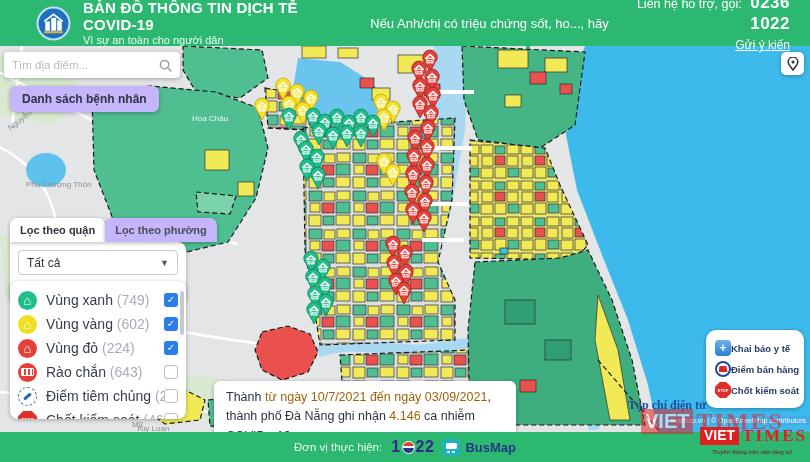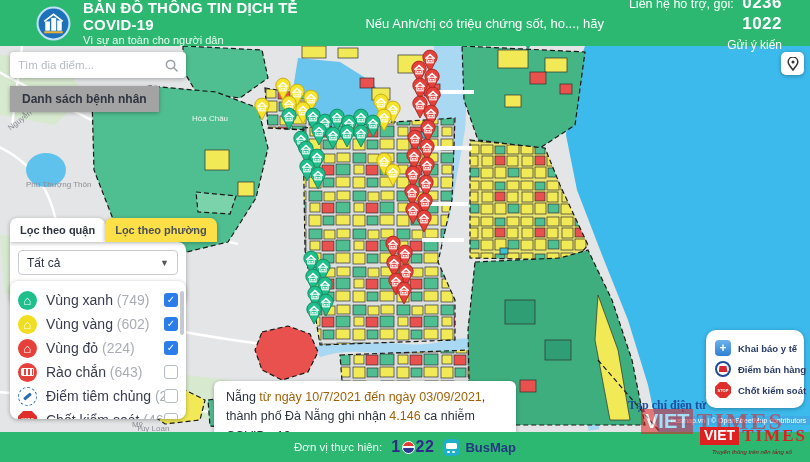--- a/index.html
+++ b/index.html
@@ -2,48 +2,48 @@
 <html><head>
 <meta charset="utf-8">
 <style>
   html,body{margin:0;padding:0;background:#888}
   .stage{position:relative;width:810px;height:462px;overflow:hidden;
     font-family:"Liberation Sans","DejaVu Sans",sans-serif;background:#e4e5e6}
   .stage *{box-sizing:border-box}
 
   
   .header{position:absolute;top:0;left:0;right:0;height:46px;background:#2db872;
-    display:flex;align-items:center;padding:0 28px 0 36px;z-index:30;color:#fff}
+    display:flex;align-items:center;padding:0 20px 0 36px;z-index:30;color:#fff}
   .logo{width:35px;height:35px;flex:none}
   .titles{margin-left:12px;line-height:1.15}
   .title{font-size:15px;font-weight:bold;letter-spacing:.2px}
   .subtitle{font-size:11px;color:#eafff3;margin-top:1px}
   .announce{margin-left:22px;font-size:13px;white-space:nowrap}
   .hright{margin-left:auto;text-align:right;line-height:1.25}
   .support{font-size:12.5px}
   .phone{font-size:17px;font-weight:bold;margin-left:4px;letter-spacing:.5px}
-  .feedback{font-size:12px;color:#fff;cursor:pointer;display:inline-block;margin-top:2px}
+  .feedback{font-size:12px;text-decoration:underline;color:#fff;cursor:pointer;display:inline-block;margin-top:2px}
 
   
   .map{position:absolute;inset:0;z-index:1}
   .map-label{position:absolute;font-size:8px;color:#8a8f96;z-index:2;white-space:nowrap}
 
   
   .panelshadow{box-shadow:0 1px 4px rgba(0,0,0,.3)}
-  .searchbox{position:absolute;left:10px;top:52px;width:176px;height:26px;background:#fff;border-radius:4px;
+  .searchbox{position:absolute;left:4px;top:52px;width:176px;height:26px;background:#fff;border-radius:4px;
     display:flex;align-items:center;padding:0 8px;z-index:10}
   .searchbox .ph{flex:1;font-size:11.5px;color:#b7bbc2}
-  .patients-btn{position:absolute;left:10px;top:86px;height:26px;padding:0 12px;background:#a3a3a3;border-radius:0;
+  .patients-btn{position:absolute;left:10px;top:86px;height:26px;padding:0 12px;background:#c4b5fd;border-radius:6px;
     font-size:12px;font-weight:bold;color:#2e3440;display:flex;align-items:center;z-index:10;cursor:pointer}
 
   .tabs{position:absolute;left:10px;top:218px;display:flex;z-index:11}
   .tab{height:24px;padding:0 10px;display:flex;align-items:center;font-size:11px;font-weight:bold;
     border-radius:7px 7px 0 0;cursor:pointer}
   .tab.active{background:#fff;color:#2e3440}
-  .tab.inactive{background:#fde047;color:#4a4f58}
+  .tab.inactive{background:#c4b5fd;color:#4a4f58}
   .filter-panel{position:absolute;left:10px;top:242px;width:176px;background:#fff;border-radius:0 8px 8px 8px;
     padding:8px;z-index:10}
   .select{height:25px;border:1px solid #c8ccd2;border-radius:4px;display:flex;align-items:center;
     padding:0 8px;font-size:12px;color:#2e3440;cursor:pointer}
   .select .caret{margin-left:auto;font-size:9px;color:#555}
   .chkrow{display:flex;align-items:center;margin-top:9px;margin-left:2px}
   .chkrow .lbl{font-size:11px;color:#2e3440;margin-left:7px}
 
   .legend-panel{position:absolute;left:10px;top:281px;width:176px;height:138px;background:#fff;border-radius:8px;
     padding:6px 8px;z-index:10;overflow:hidden}
@@ -71,21 +71,21 @@
 
   .legend-toggle{position:absolute;left:716px;top:52px;height:23px;padding:0 9px;background:#fff;border-radius:12px;
     display:flex;align-items:center;gap:5px;font-size:11px;font-weight:bold;color:#2e3440;z-index:10;cursor:pointer}
   .palette{width:12px;height:12px;border-radius:50%;
     background:conic-gradient(#f5c33b 0 25%,#e2574c 25% 50%,#58a7e0 50% 75%,#69c08a 75%);flex:none}
   .locate-btn{position:absolute;left:781px;top:52px;width:23px;height:23px;background:#fff;border-radius:5px;
     display:flex;align-items:center;justify-content:center;z-index:10;cursor:pointer}
 
   .quick-panel{position:absolute;left:706px;top:330px;width:98px;background:#fff;border-radius:10px;
     padding:7px 9px;z-index:10}
-  .qrow{display:flex;align-items:center;gap:7px;height:20px;margin:1px 0;cursor:pointer}
+  .qrow{display:flex;align-items:center;height:20px;margin:1px 0;cursor:pointer}
   .qlabel{font-size:9.5px;font-weight:bold;color:#273a66;white-space:nowrap}
   .qicon{width:16px;height:16px;flex:none;position:relative;display:flex;align-items:center;justify-content:center}
   .qicon-health-declaration{background:linear-gradient(180deg,#6cb2ea,#2f7fd3);border-radius:4px}
   .qicon-health-declaration::after{content:'+';color:#fff;font-size:12px;font-weight:bold;line-height:1}
   .qicon-market{border-radius:50%;background:#fff;border:2px solid #1b4c9c}
   .qicon-market::after{content:'';width:9px;height:6px;background:#d7282f;clip-path:polygon(12% 0,88% 0,100% 100%,0 100%)}
   .qicon-epidemic-location{border-radius:50%;background:#2f7fd3}
   .qicon-epidemic-location::after{content:'';width:12px;height:10px;background:#fff;clip-path:polygon(50% 15%,82% 85%,18% 85%)}
   .qicon-checkpoint{background:#e02f2b;clip-path:polygon(30% 0,70% 0,100% 30%,100% 70%,70% 100%,30% 100%,0 70%,0 30%)}
   .qicon-checkpoint::after{content:'STOP';color:#fff;font-size:4px;font-weight:bold}
@@ -449,21 +449,21 @@
           <span class="qlabel">Điểm bán hàng</span>
         </div>
         <div class="qrow">
           <span class="qicon qicon-checkpoint"></span>
           <span class="qlabel">Chốt kiểm soát</span>
         </div>
       </div>
   </div>
 
   <div class="info-box panelshadow">
-    <span>Nẵng </span><span class="red">từ ngày 10/7/2021 đến ngày 03/09/2021</span><span>, thành phố Đà Nẵng ghi nhận </span><span class="red">4.146</span><span> ca nhiễm COVID - 19</span>
+    <span>Thành </span><span class="red">từ ngày 10/7/2021 đến ngày 03/09/2021</span><span>, thành phố Đà Nẵng ghi nhận </span><span class="red">4.146</span><span> ca nhiễm COVID - 19</span>
   </div>
 
   <div class="bottombar">
     <span class="bb-label">Đơn vị thực hiện:</span>
     <span class="brand1022">1<span class="b0"></span>22</span>
     <span class="busmap">
       <span class="busmap-icon"></span>
       <span class="busmap-name">BusMap</span>
     </span>
   </div>

